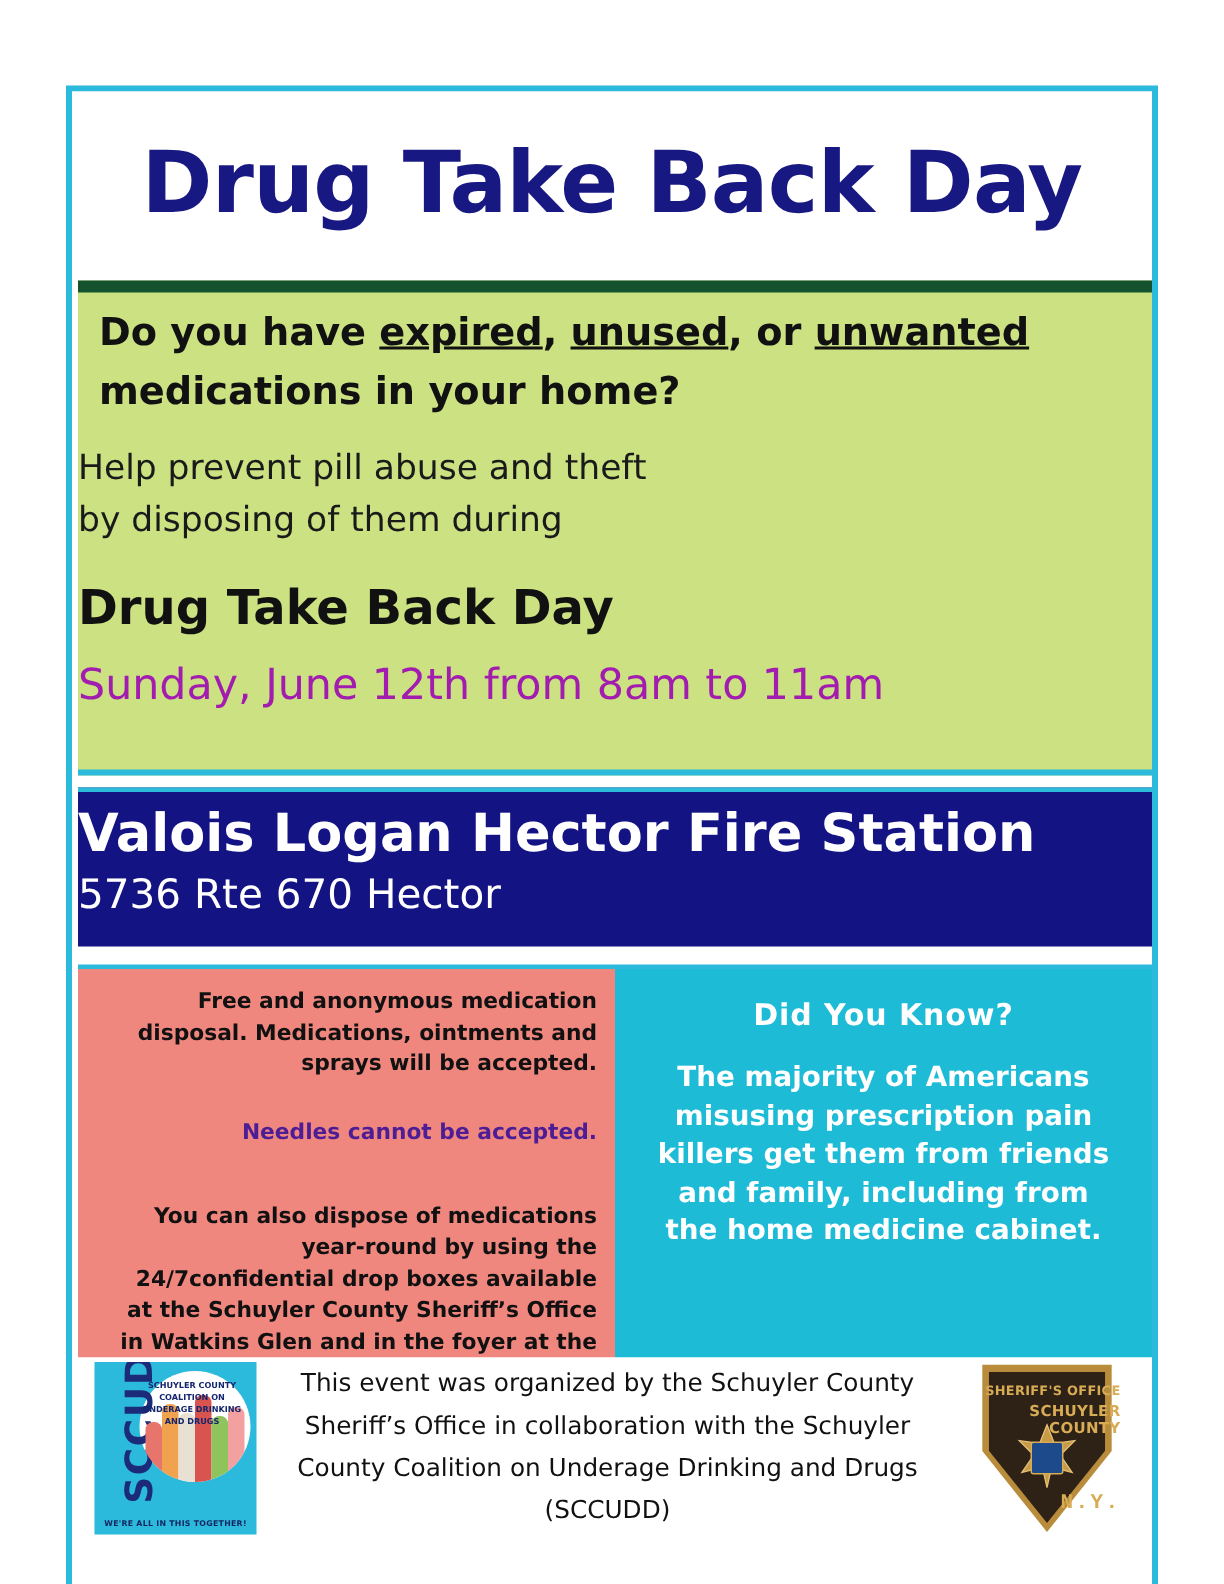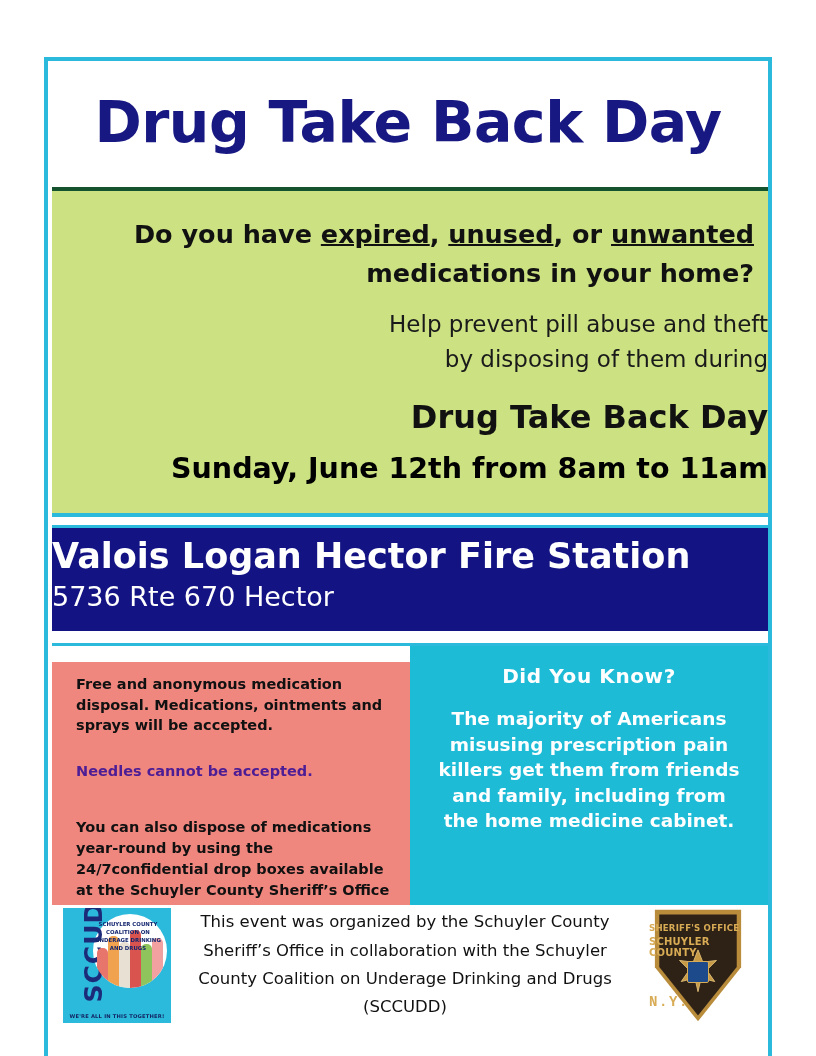--- a/index.html
+++ b/index.html
@@ -48,25 +48,25 @@
   }
 
   
   .green-band {
     position: absolute;
     left: 4px;
     top: 126px;
     width: 716px;
     height: 330px;
     background: #cbe182;
-    border-top: 4px solid #14532d;
+    border-top: 8px solid #14532d;
     border-bottom: 4px solid #2bb9dc;
     box-sizing: border-box;
-    padding-top: 24px;
-    text-align: right;
+    padding-top: 8px;
+    text-align: left;
   }
   .g-q {
     font-weight: bold;
     font-size: 25.5px;
     color: #111111;
     line-height: 1.52;
     padding: 0 14px;
   }
   .g-q u { text-decoration: underline; text-underline-offset: 1px; }
   .g-sub {
@@ -77,23 +77,23 @@
     margin-top: 14px;
   }
   .g-event {
     font-weight: bold;
     font-size: 32px;
     color: #111111;
     margin-top: 20px;
     line-height: 1.2;
   }
   .g-when {
-    font-weight: bold;
+    font-weight: normal;
     font-size: 28.5px;
-    color: #000000;
+    color: #a21caf;
     margin-top: 16px;
     line-height: 1.2;
     white-space: nowrap;
   }
 
   
   .navy-band {
     position: absolute;
     left: 4px;
     top: 464px;
@@ -128,22 +128,21 @@
     height: 262px;
     display: flex;
     border-top: 3px solid #2bb9dc;
     box-sizing: border-box;
   }
   .panel-red {
     width: 358px;
     background: #f0877f;
     box-sizing: border-box;
     padding: 12px 12px 0 24px;
-    text-align: left;
-    margin-top: 16px;
+    text-align: right;
   }
   .panel-cyan {
     flex: 1;
     background: #1ebbd7;
     box-sizing: border-box;
     padding: 18px 22px 0 22px;
     text-align: center;
   }
   .r-p1 {
     font-weight: bold;
@@ -276,21 +275,21 @@
   }
   .badge-inner {
     position: absolute;
     left: 5px; top: 5px; right: 5px; bottom: 5px;
     background: #2e2116;
     clip-path: polygon(6% 2%, 94% 2%, 94% 52%, 50% 98%, 6% 52%);
   }
   .badge-t1, .badge-t2, .badge-t3 {
     position: absolute;
     width: 100%;
-    text-align: left;
+    text-align: right;
     color: #d8ab55;
     font-weight: bold;
     z-index: 4;
   }
   .badge-t1 { top: 15px; font-size: 8.6px; letter-spacing: 0.2px; }
   .badge-t2 { top: 28px; font-size: 10px; letter-spacing: 0.2px; }
   .badge-t3 { top: 86px; font-size: 14px; letter-spacing: 1.6px; font-family: Liberation Mono, monospace; }
   .badge-star {
     position: absolute;
     left: 50%;

